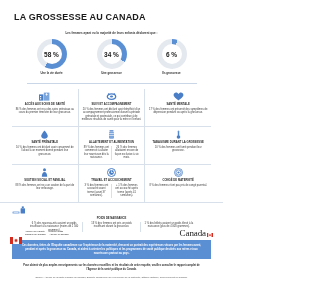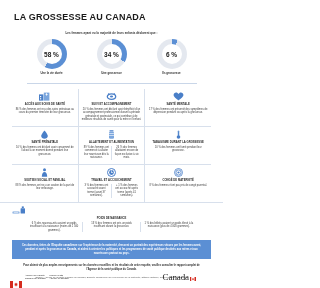--- a/index.html
+++ b/index.html
@@ -3,21 +3,21 @@
 <meta charset="utf-8">
 <style>
   * { box-sizing: border-box; margin: 0; padding: 0; }
   html, body {
     width: 223px; height: 288px;
     background: #ffffff;
     font-family: "Liberation Sans", sans-serif;
     overflow: hidden;
   }
   .page {
-    width: 223px; height: 288px;
+    width: 223px; height: 244px;
     position: relative;
     background: #ffffff;
     padding: 0;
   }
 
   
   .title {
     font-size: 9px;
     font-weight: bold;
     letter-spacing: 0.2px;
@@ -179,21 +179,21 @@
     padding: 4px 16px 0 16px;
     font-size: 2.3px;
     color: #555;
     text-align: center;
     line-height: 1.4;
   }
 
   
   .footer {
     position: absolute;
-    left: 0; right: 17px; bottom: 6px;
+    left: 0; right: 0; bottom: 6px;
     display: flex;
     align-items: center;
     justify-content: space-between;
     padding: 0 10px;
   }
   .fip { display: flex; align-items: center; gap: 3px; }
   .flag-box {
     width: 12px; height: 7px;
     display: block;
   }

